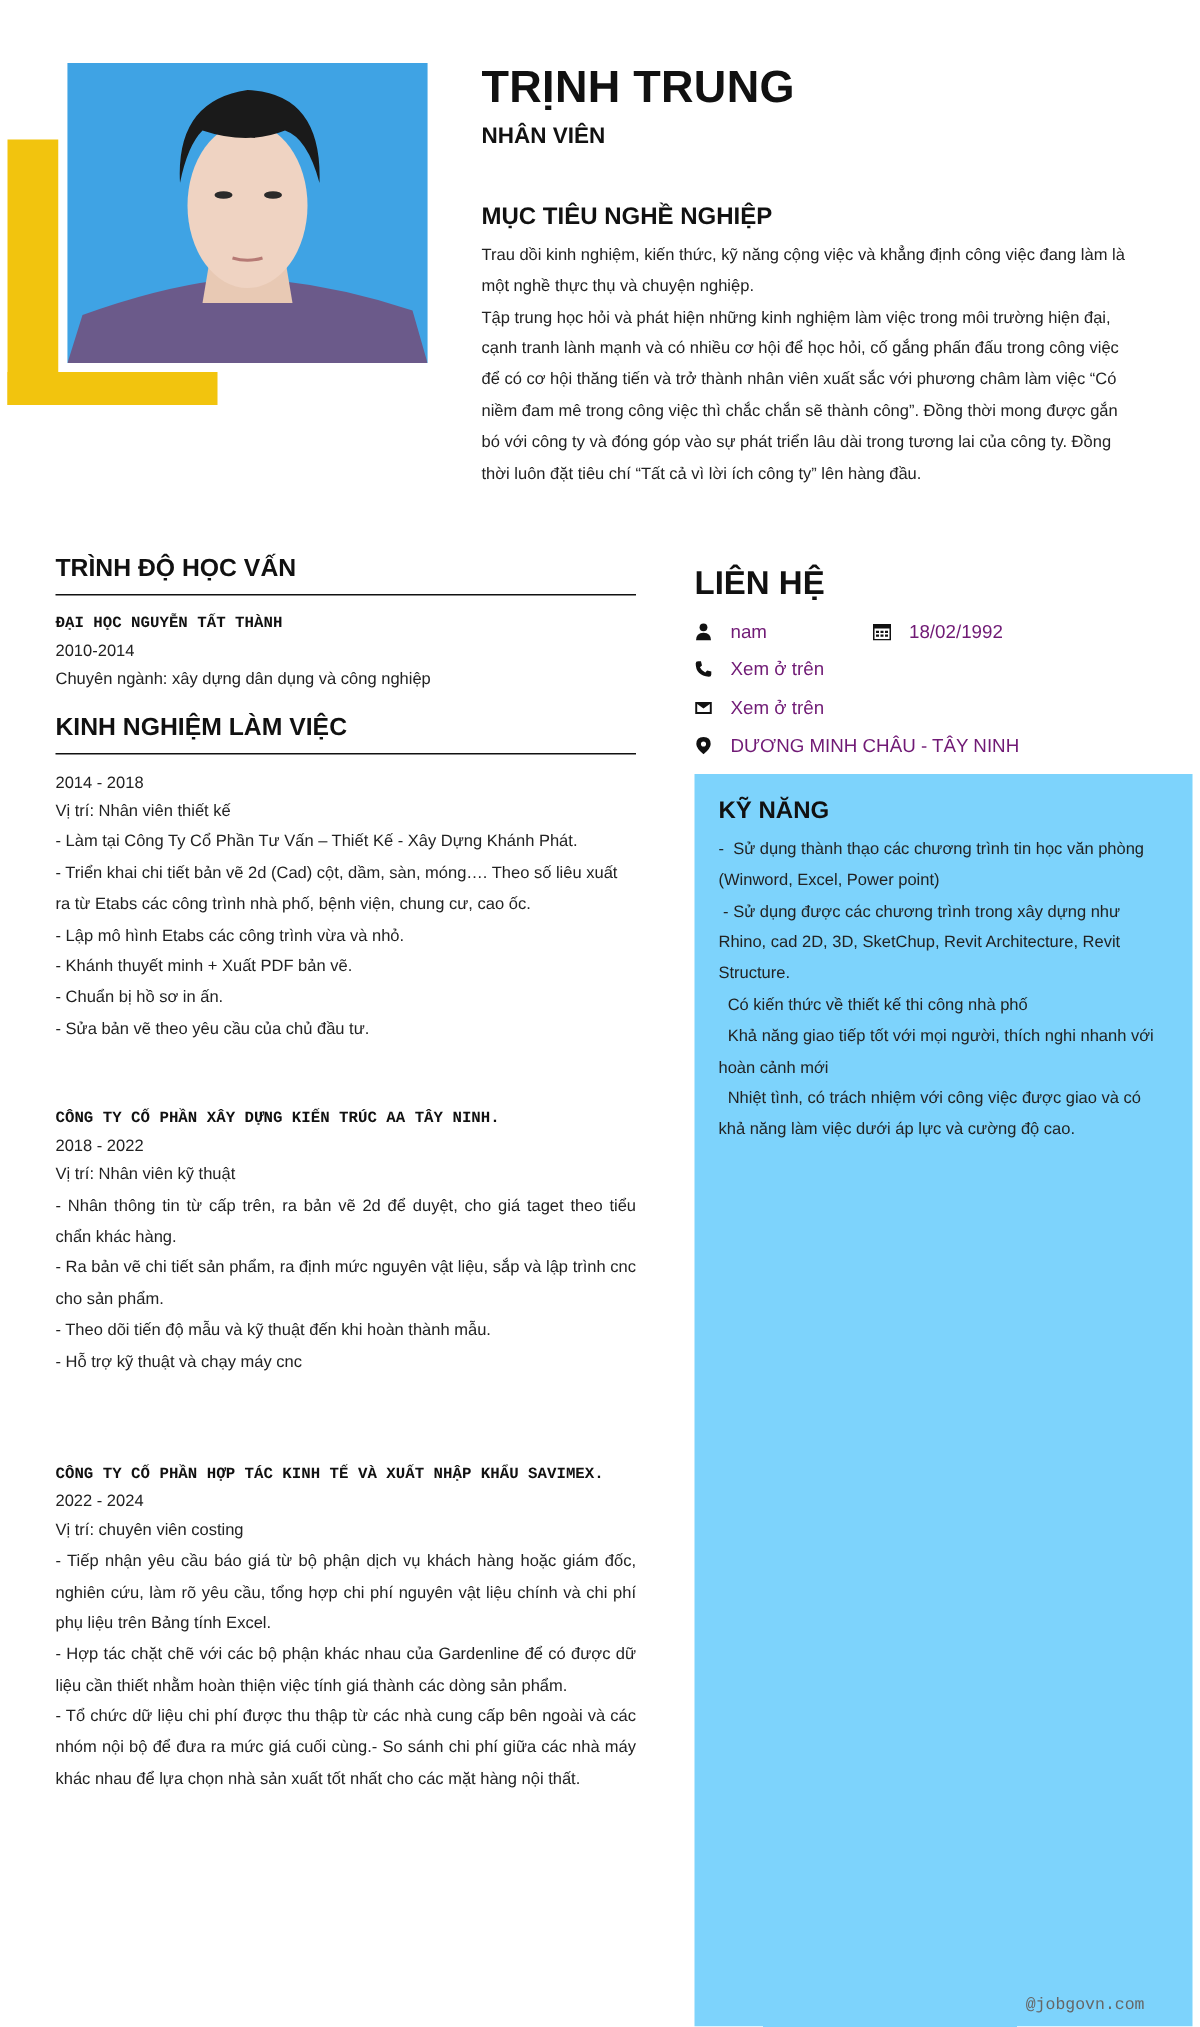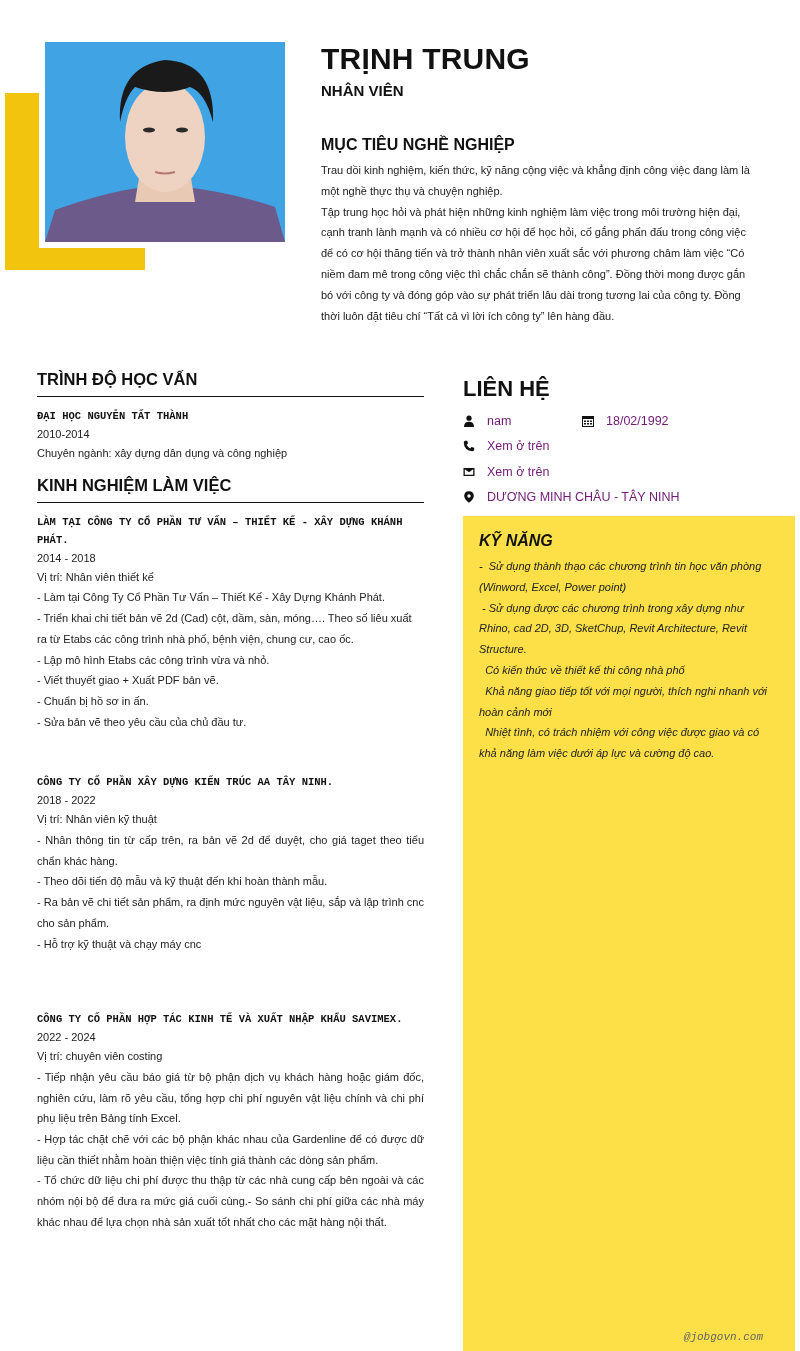--- a/index.html
+++ b/index.html
@@ -28,21 +28,21 @@
     .exp-block { margin-bottom: 0; }
 
     .contact { position: absolute; left: 463px; top: 376px; width: 300px; }
     .contact .sec-title { font-size: 22px; margin-bottom: 6px; }
     .c-row { display: flex; align-items: center; height: 25.5px; font-size: 12.5px; color: #701a75; }
     .c-icon { width: 24px; display: flex; align-items: center; }
     .c-icon svg { width: 12px; height: 12px; fill: #111; }
     .c-cell { display: flex; align-items: center; }
     .c-cell.first { width: 119px; }
 
-    .skills { position: absolute; left: 463px; top: 516px; width: 332px; height: 835px; background: #fde047; padding: 16px 24px 0 16px; font-style: italic; }
+    .skills { position: absolute; left: 463px; top: 516px; width: 332px; height: 835px; background: #7dd3fc; padding: 16px 24px 0 16px; }
     .skills .sec-title { font-size: 16px; margin-bottom: 6px; }
     .skills .para { font-size: 11px; line-height: 20.8px; }
     .watermark { position: absolute; right: 32px; bottom: 8px; font-family: "Liberation Mono", "DejaVu Sans Mono", monospace; font-size: 11px; color: #666; text-align: right; }
   </style>
 </head>
 <body>
 
 <div class="yellow-v"></div>
 <div class="yellow-h"></div>
 <div class="photo-frame"></div>
@@ -75,40 +75,39 @@
     <div class="entry-date">2010-2014</div>
     <div class="entry-line">Chuyên ngành: xây dựng dân dụng và công nghiệp</div>
   </div>
 
   <div style="height:12px"></div>
 
   <div>
     <div class="h2">KINH NGHIỆM LÀM VIỆC</div>
 
     <div class="exp-block">
-      <div class="entry-title">LÀM TẠI CÔNG TY CỔ PHẦN TƯ VẤN – THIẾT KẾ - XÂY DỰNG KHÁNH PHÁT.</div>
       <div class="entry-date">2014 - 2018</div>
       <div class="entry-line">Vị trí: Nhân viên thiết kế</div>
       <div class="entry-line">- Làm tại Công Ty Cổ Phần Tư Vấn – Thiết Kế - Xây Dựng Khánh Phát.</div>
       <div class="entry-line">- Triển khai chi tiết bản vẽ 2d (Cad) cột, dầm, sàn, móng…. Theo số liêu xuất ra từ Etabs các công trình nhà phố, bệnh viện, chung cư, cao ốc.</div>
       <div class="entry-line">- Lập mô hình Etabs các công trình vừa và nhỏ.</div>
-      <div class="entry-line">- Viết thuyết giao + Xuất PDF bản vẽ.</div>
+      <div class="entry-line">- Khánh thuyết minh + Xuất PDF bản vẽ.</div>
       <div class="entry-line">- Chuẩn bị hồ sơ in ấn.</div>
       <div class="entry-line">- Sửa bản vẽ theo yêu cầu của chủ đầu tư.</div>
     </div>
 
     <div style="height:41px"></div>
 
     <div class="exp-block">
       <div class="entry-title">CÔNG TY CỐ PHẦN XÂY DỰNG KIẾN TRÚC AA TÂY NINH.</div>
       <div class="entry-date">2018 - 2022</div>
       <div class="entry-line">Vị trí: Nhân viên kỹ thuật</div>
       <div class="entry-line justify">- Nhân thông tin từ cấp trên, ra bản vẽ 2d để duyệt, cho giá taget theo tiểu chẩn khác hàng.</div>
+      <div class="entry-line justify">- Ra bản vẽ chi tiết sản phẩm, ra định mức nguyên vật liệu, sắp và lập trình cnc cho sản phẩm.</div>
       <div class="entry-line">- Theo dõi tiến độ mẫu và kỹ thuật đến khi hoàn thành mẫu.</div>
-      <div class="entry-line justify">- Ra bản vẽ chi tiết sản phẩm, ra định mức nguyên vật liệu, sắp và lập trình cnc cho sản phẩm.</div>
       <div class="entry-line">- Hỗ trợ kỹ thuật và chạy máy cnc</div>
     </div>
 
     <div style="height:56px"></div>
 
     <div class="exp-block">
       <div class="entry-title">CÔNG TY CỐ PHẦN HỢP TÁC KINH TẾ VÀ XUẤT NHẬP KHẨU SAVIMEX.</div>
       <div class="entry-date">2022 - 2024</div>
       <div class="entry-line">Vị trí: chuyên viên costing</div>
       <div class="entry-line justify">- Tiếp nhận yêu cầu báo giá từ bộ phận dịch vụ khách hàng hoặc giám đốc, nghiên cứu, làm rõ yêu cầu, tổng hợp chi phí nguyên vật liệu chính và chi phí phụ liệu trên Bảng tính Excel.</div>

